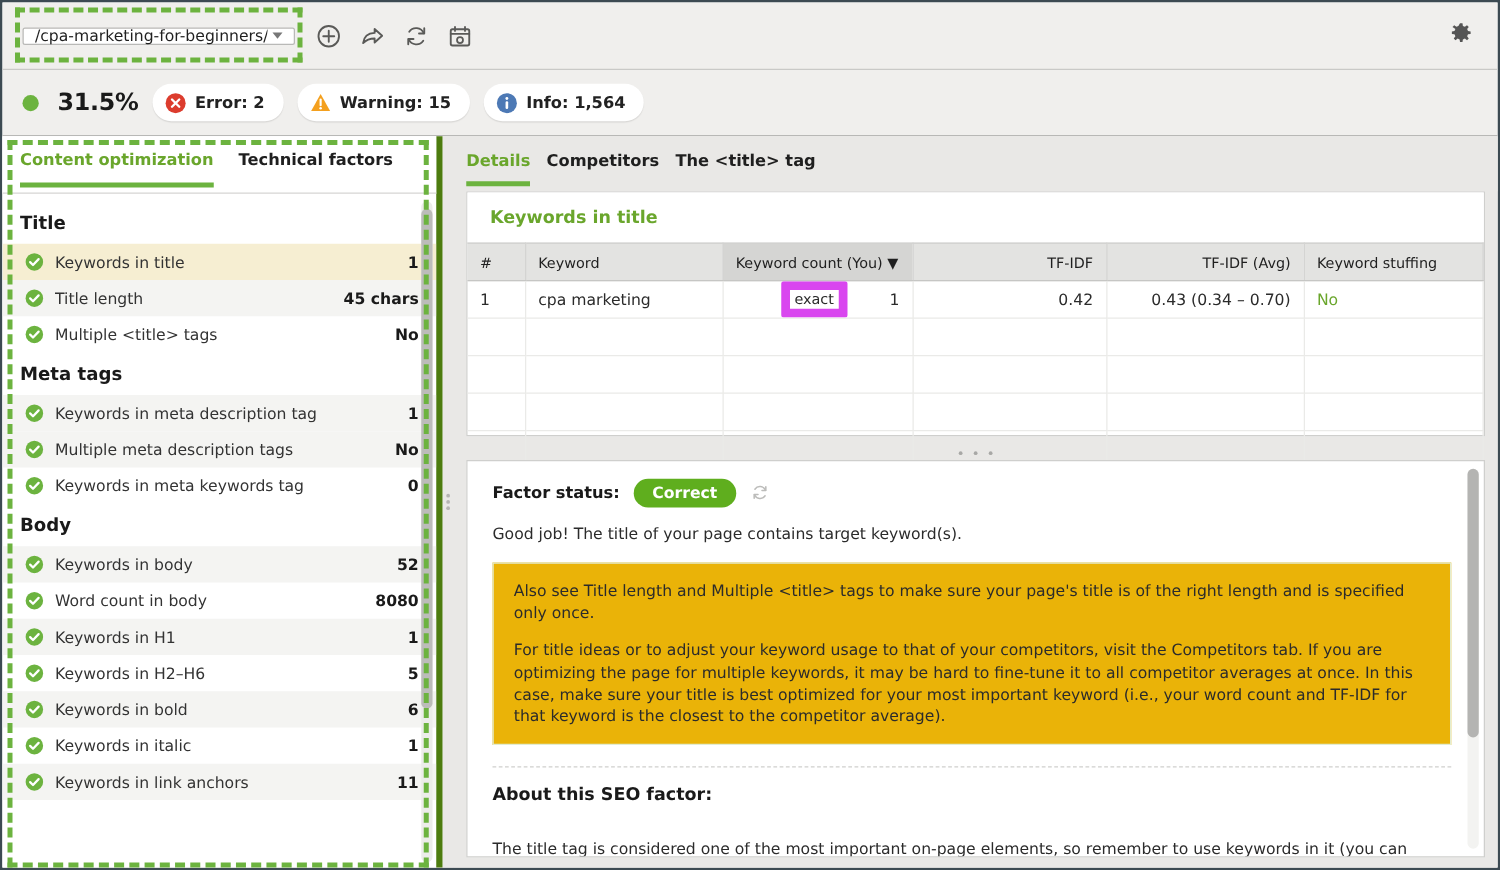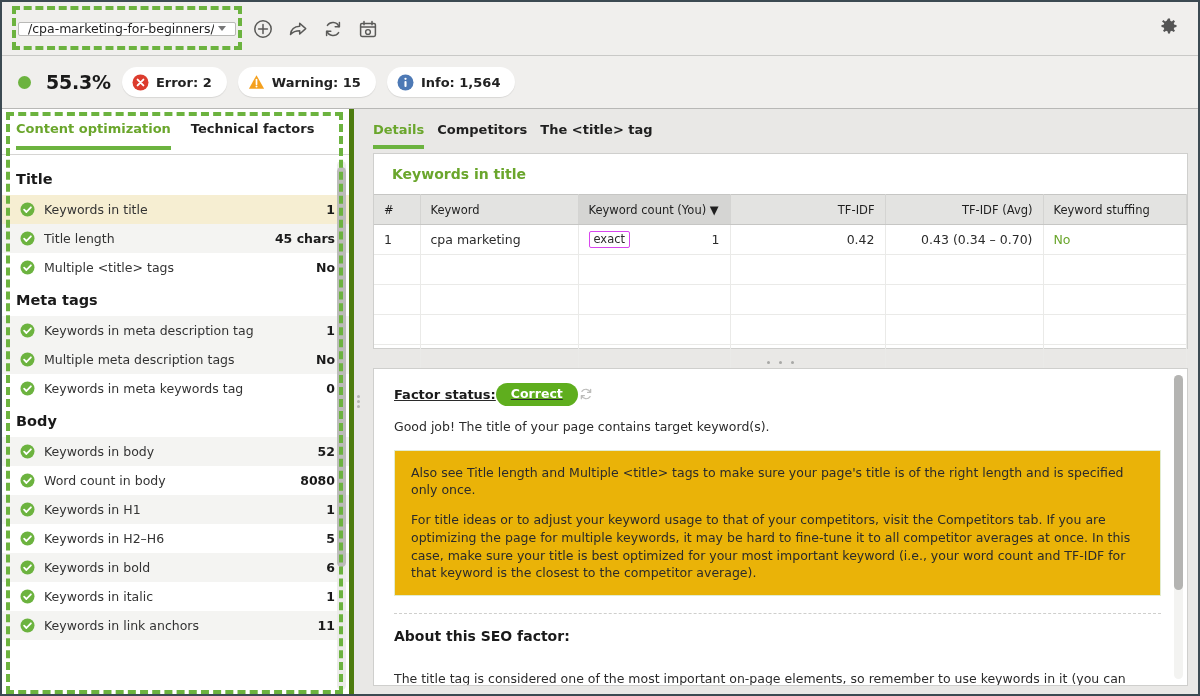--- a/index.html
+++ b/index.html
@@ -165,34 +165,34 @@
   table.kw th.num { text-align: right; }
   table.kw td {
     border-bottom: 1px solid #eaeae8; border-right: 1px solid #eaeae8;
     font-size: 12.5px; color: #2b2b2b; height: 30px; padding: 0 10px;
     white-space: nowrap; overflow: hidden;
   }
   table.kw td.num { text-align: right; }
   table.kw td.green { color: #6aa62c; }
   .cellflex { display: flex; align-items: center; justify-content: space-between; }
   .exact {
-    border: 1px solid #d946ef; border-radius: 2px;
+    border: 7px solid #d946ef; border-radius: 2px;
     padding: 1px 4px; font-size: 11.5px; color: #2b2b2b;
-    background: #fff; line-height: 1.15;
+    background: #fff; line-height: 1.15; margin-left: 36px;
   }
 
   .hsplit { flex: 0 0 13px; display: flex; align-items: center; justify-content: center; }
   .hsplit b { display: inline-block; width: 3px; height: 3px; border-radius: 50%; background: #a8a8a6; margin: 0 2px; }
 
   .detail {
     background: #ffffff; margin: 0 10px 8px 10px; border: 1px solid #cfcfcd;
     flex: 1; min-height: 0; position: relative; overflow: hidden;
   }
   .detail-inner { padding: 14px 26px 0 20px; }
-  .fs-row { display: flex; align-items: center; gap: 0; margin-bottom: 13px; text-decoration: underline; }
+  .fs-row { display: flex; align-items: center; gap: 11px; margin-bottom: 13px; }
   .fs-label { font-size: 13px; font-weight: bold; color: #1a1a1a; }
   .pill {
     background: #5fae1e; color: #fff; font-size: 12.5px; font-weight: bold;
     border-radius: 13px; padding: 5px 15px; line-height: 1;
   }
   .good { font-size: 12.5px; color: #2b2b2b; margin-bottom: 16px; }
   .tipbox {
     background: #eab308; border: 1px solid #e2ecd0;
     padding: 13px 16px; font-size: 12.5px; line-height: 1.42; color: #2b2b2b;
   }
@@ -249,21 +249,21 @@
     <div class="gear-wrap">
       <svg width="22" height="22" viewBox="0 0 22 22">
         <path d="M11 7.2a3.8 3.8 0 1 0 0 7.6 3.8 3.8 0 0 0 0-7.6zm0 2a1.8 1.8 0 1 1 0 3.6 1.8 1.8 0 0 1 0-3.6z" fill="#555"></path>
         <path d="M10 2.6h2l.3 2.1 1.6.7 1.7-1.3 1.4 1.4-1.3 1.7.7 1.6 2.1.3v2l-2.1.3-.7 1.6 1.3 1.7-1.4 1.4-1.7-1.3-1.6.7-.3 2.1h-2l-.3-2.1-1.6-.7-1.7 1.3-1.4-1.4 1.3-1.7-.7-1.6-2.1-.3v-2l2.1-.3.7-1.6L4 5.5l1.4-1.4 1.7 1.3 1.6-.7z" fill="#555"></path>
       </svg>
     </div>
   </div>
 
   <div class="statusbar">
     <span class="score-dot"></span>
-    <span class="score-val">55.3%</span>
+    <span class="score-val">31.5%</span>
 
     <div class="badge">
       <svg class="b-ico" viewBox="0 0 17 17">
         <circle cx="8.5" cy="8.5" r="8" fill="#dc3c2e"></circle>
         <path d="M5.6 5.6l5.8 5.8M11.4 5.6l-5.8 5.8" stroke="#fff" stroke-width="1.9" stroke-linecap="round"></path>
       </svg>
       <span>Error: 2</span>
     </div>
 
     <div class="badge">

